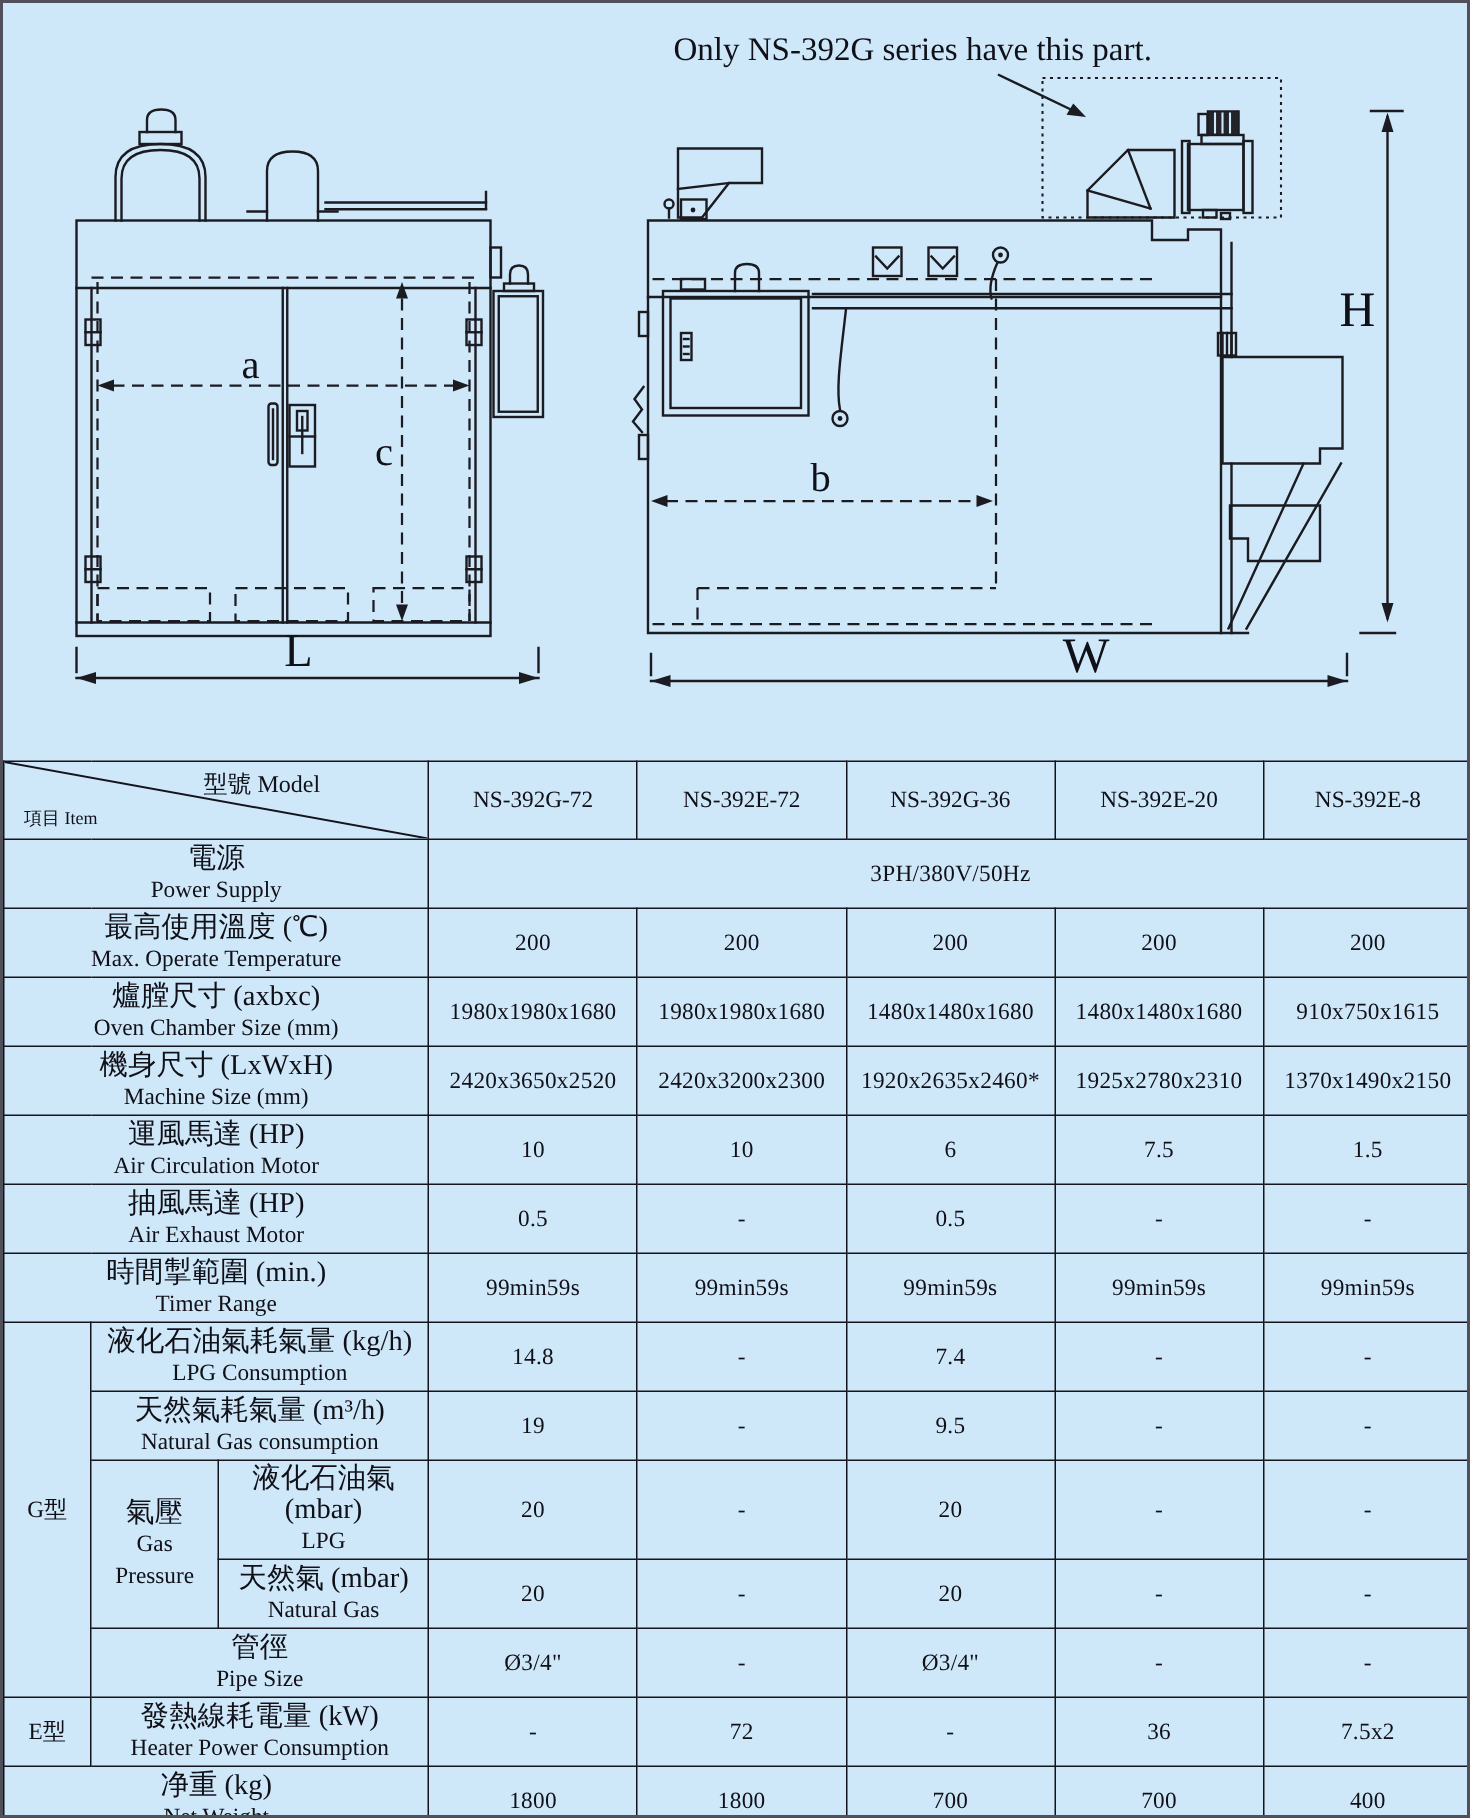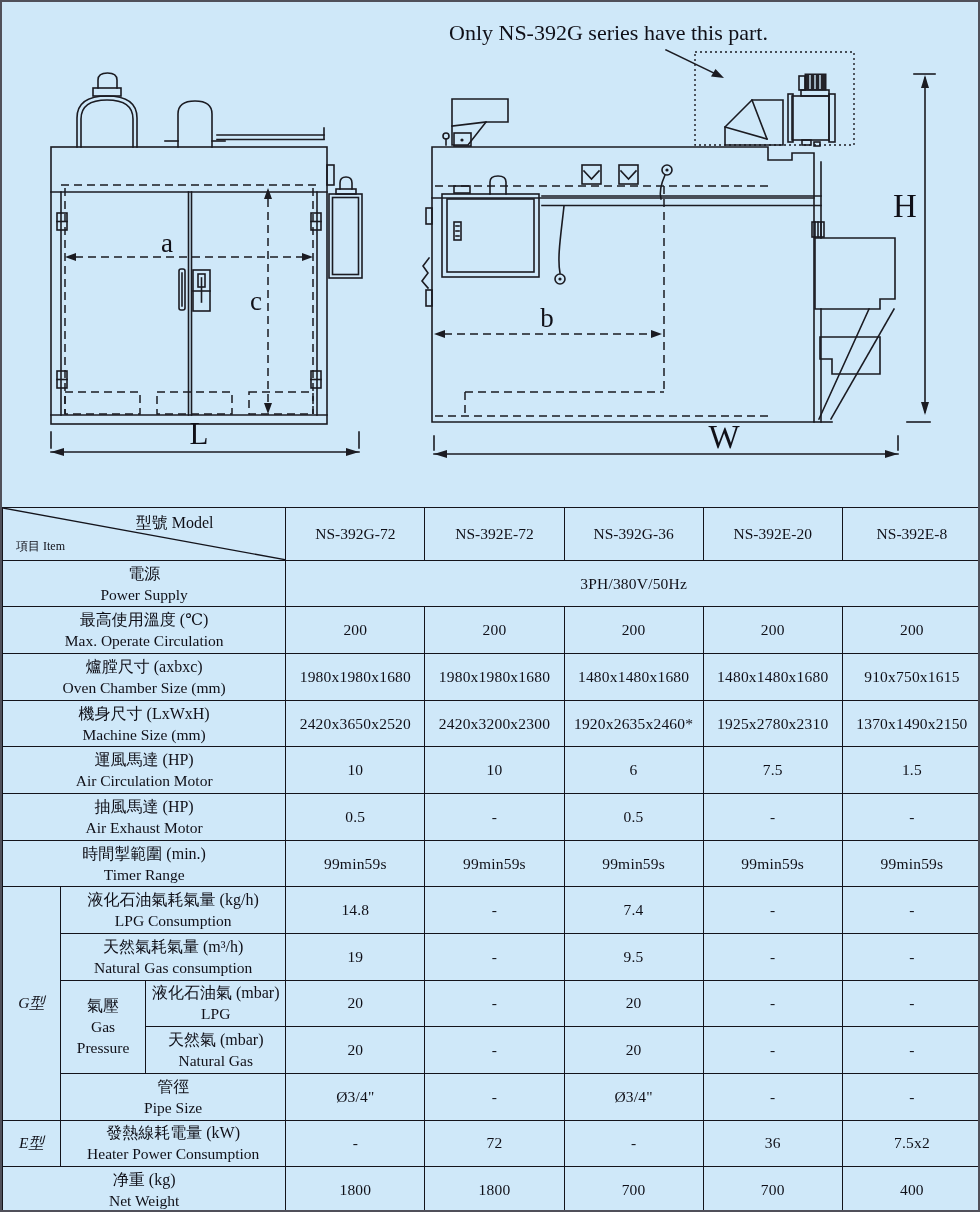--- a/index.html
+++ b/index.html
@@ -25,24 +25,24 @@
   table.spec{
     position:absolute;left:0;top:505px;width:980px;height:707px;
     border-collapse:collapse;table-layout:fixed;background:#cfe8f9;
   }
   table.spec td{
     border:1.5px solid #14141c;text-align:center;vertical-align:middle;
     padding:1px 2px;font-size:15.5px;overflow:hidden;
   }
   tr.rh{height:52px;} tr.rr{height:46px;}
   td.mod{font-size:15.5px;}
-  td.lbl .zh{font-size:16px;line-height:21px;}
+  td.lbl .zh{font-size:19px;line-height:21px;font-family:Liberation Serif, serif;}
   td.lbl .en{font-size:15.5px;line-height:21px;}
   td.val{font-size:15.5px;letter-spacing:.2px;}
-  td.side{font-size:16px;font-style:italic;}
+  td.side{font-size:16px;}
   td.diag{position:relative;padding:0;margin-top:16px;}
   td.diag svg{position:absolute;left:0;top:0;width:100%;height:100%;}
   td.diag .dm{position:absolute;left:47%;top:5px;font-size:16px;white-space:nowrap;}
   td.diag .di{position:absolute;left:13px;bottom:5px;font-size:12px;white-space:nowrap;}
 </style>
 </head>
 <body>
 
 <div class="page">
 
@@ -303,21 +303,21 @@
       <td class="lbl" colspan="3">
         <div class="zh">電源</div>
         <div class="en">Power Supply</div>
       </td>
       <td class="val" colspan="5">3PH/380V/50Hz</td>
     </tr>
 
     <tr class="rr">
       <td class="lbl" colspan="3">
         <div class="zh">最高使用溫度 (℃)</div>
-        <div class="en">Max. Operate Circulation</div>
+        <div class="en">Max. Operate Temperature</div>
       </td>
       <td class="val">200</td>
       <td class="val">200</td>
       <td class="val">200</td>
       <td class="val">200</td>
       <td class="val">200</td>
     </tr>
 
     <tr class="rr">
       <td class="lbl" colspan="3">

